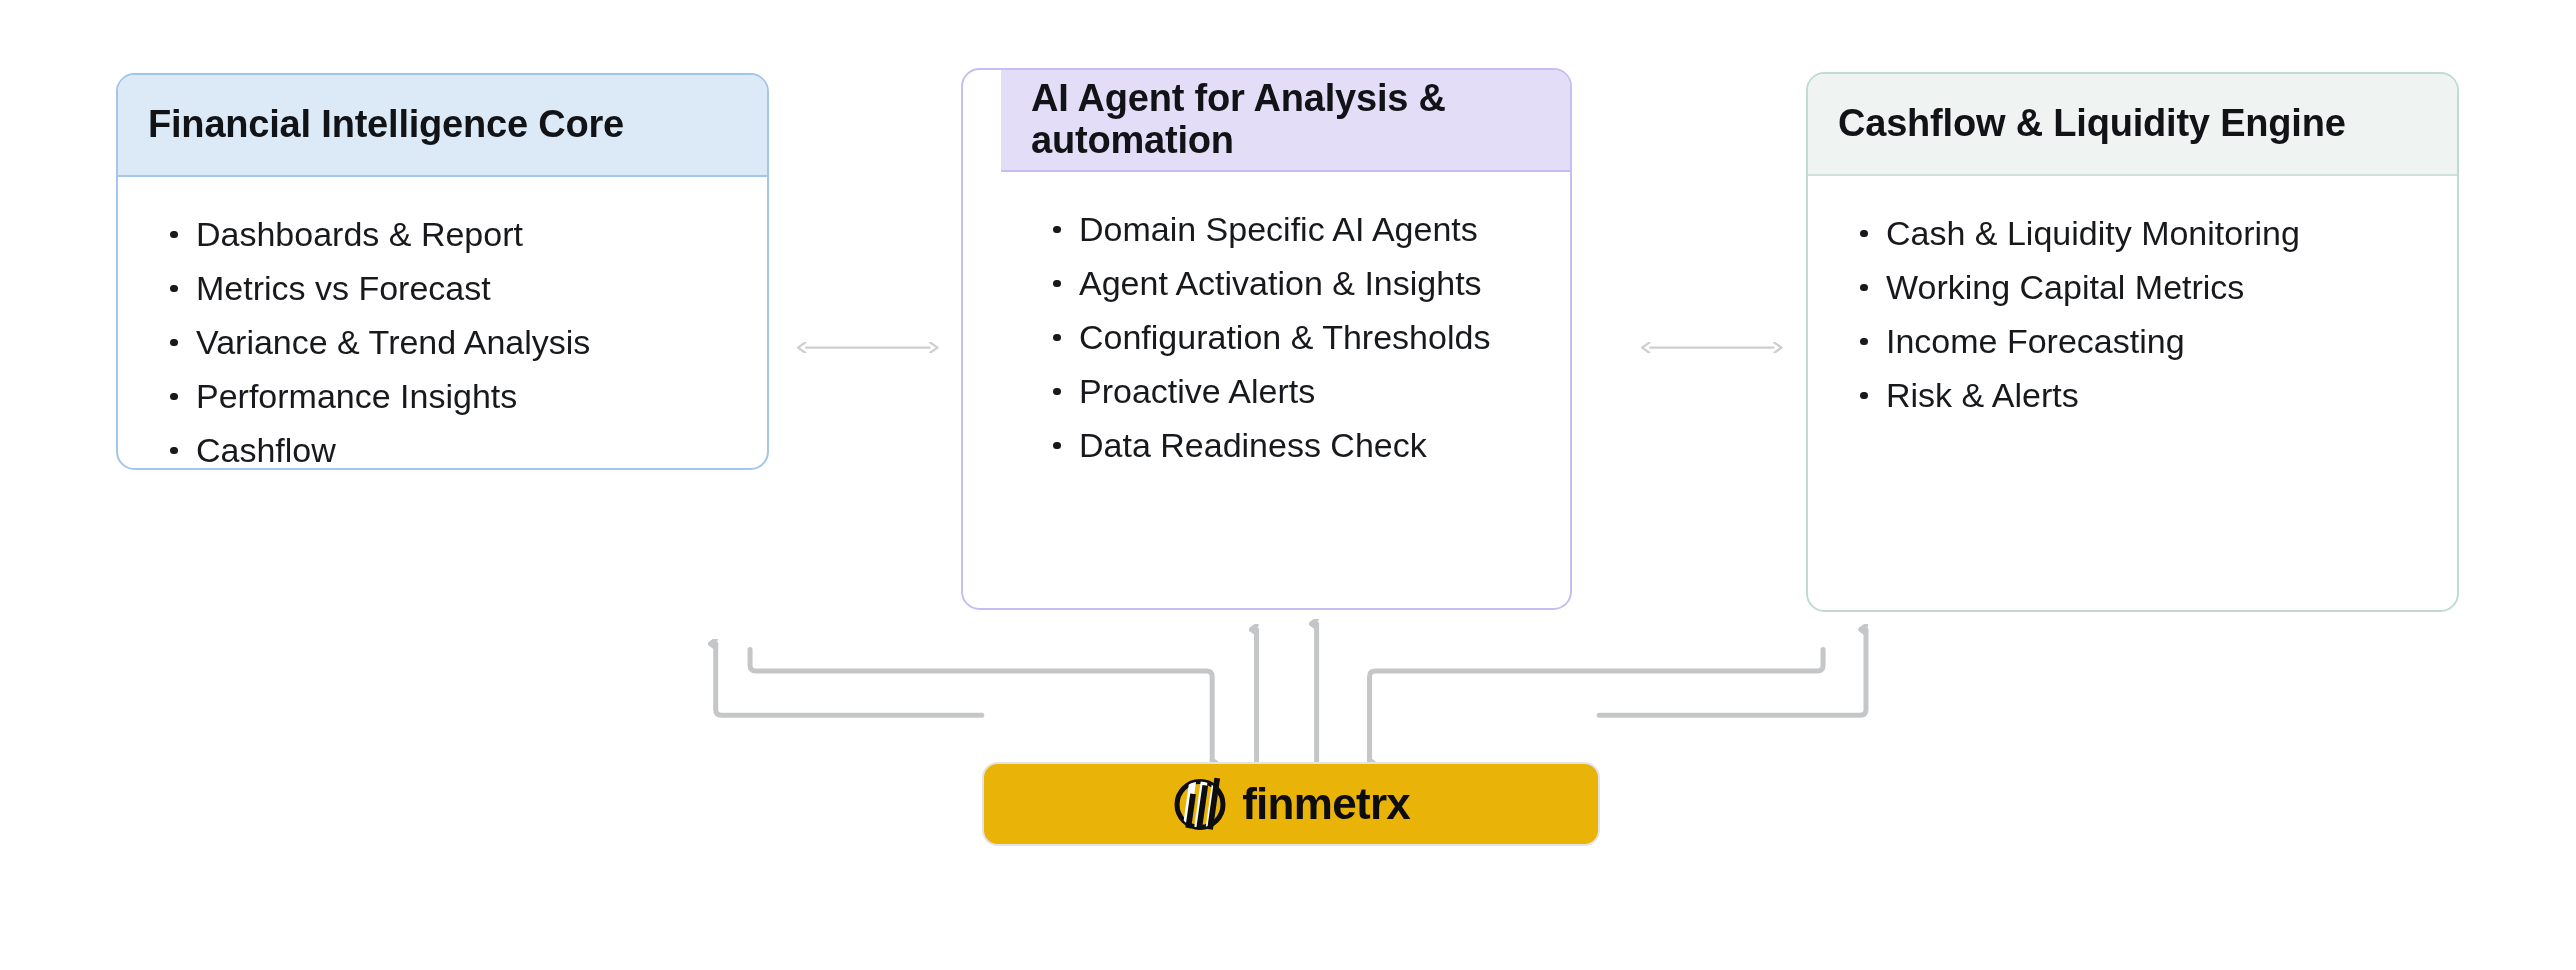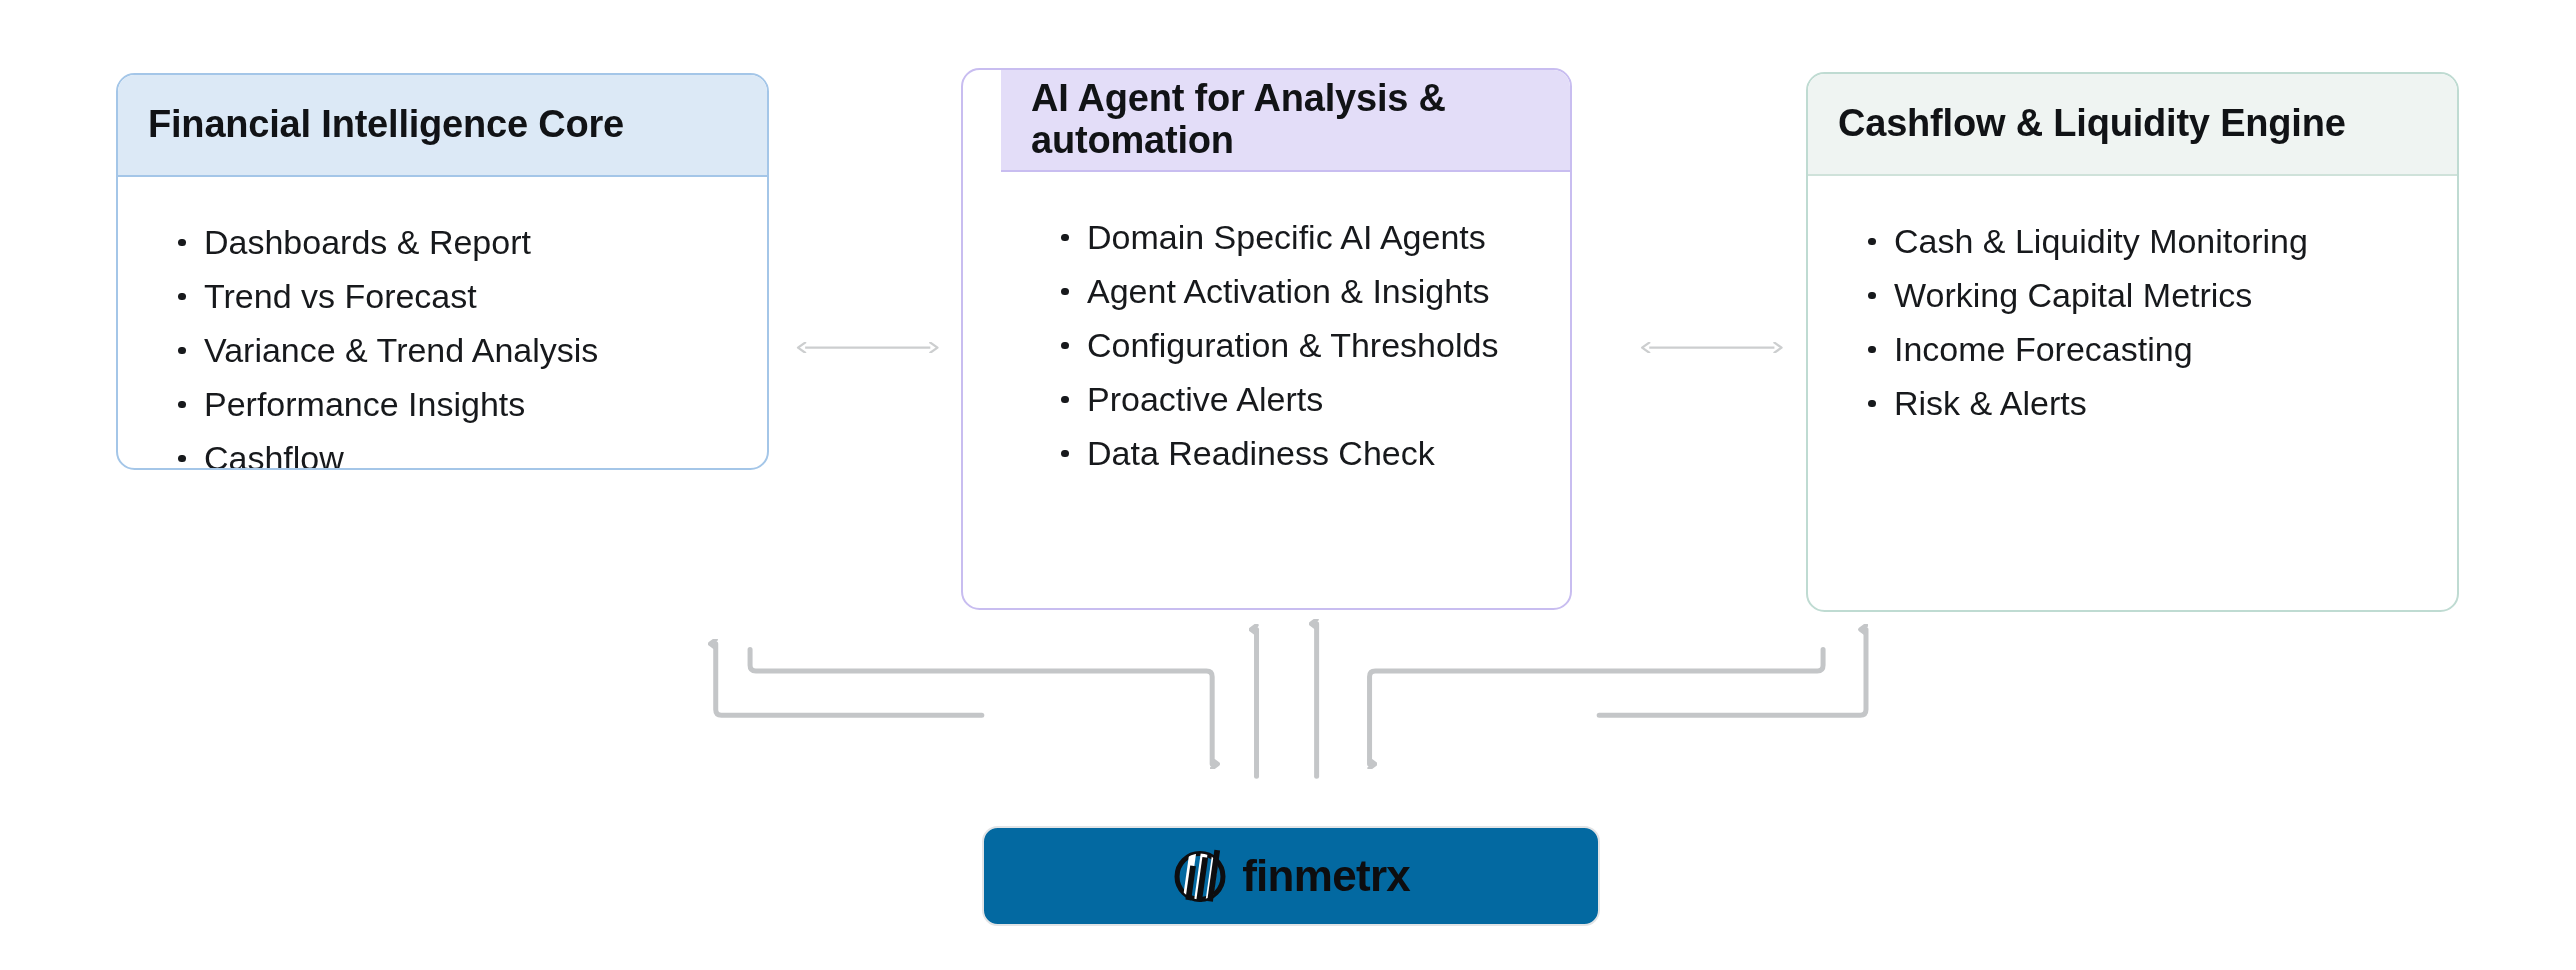--- a/index.html
+++ b/index.html
@@ -40,21 +40,21 @@
     font-weight: bold;
     color: #111316;
     letter-spacing: -0.2px;
     line-height: 1.1;
   }
   .card-body {
     padding: 21.5px 30px 0 30px;
   }
   .card-body ul {
     list-style: none;
-    margin: 16px;
+    margin: 8px;
     padding: 0;
   }
   .card-body li {
     position: relative;
     font-size: 34px;
     line-height: 54px;
     color: #17191c;
     padding-left: 40px;
     white-space: nowrap;
   }
@@ -106,27 +106,27 @@
   }
   #card-cash .card-header {
     background: #eff4f2;
     border-bottom: 2.1px solid #cfe2da;
   }
 
   
   #logo-box {
     position: absolute;
     left: 982px;
-    top: 826px;
+    top: 762px;
     width: 618px;
-    height: 100px;
+    height: 84px;
     box-sizing: border-box;
     border: 2.1px solid #e2e4e6;
     border-radius: 15.7px;
-    background: #0369a1;
+    background: #eab308;
     display: flex;
     align-items: center;
     justify-content: center;
   }
   .logo-wrap {
     display: flex;
     align-items: center;
     gap: 14.3px;
   }
   .logo-text {
@@ -192,21 +192,21 @@
     </g>
   </svg>
 
   <div class="card" id="card-fic">
     <div class="card-header">
       <span class="card-title">Financial Intelligence Core</span>
     </div>
     <div class="card-body">
       <ul>
         <li>Dashboards &amp; Report</li>
-        <li>Trend vs Forecast</li>
+        <li>Metrics vs Forecast</li>
         <li>Variance &amp; Trend Analysis</li>
         <li>Performance Insights</li>
         <li>Cashflow</li>
         <li>Balance Sheet</li>
       </ul>
     </div>
   </div>
 
   <div class="card" id="card-ai">
     <div class="card-header">

